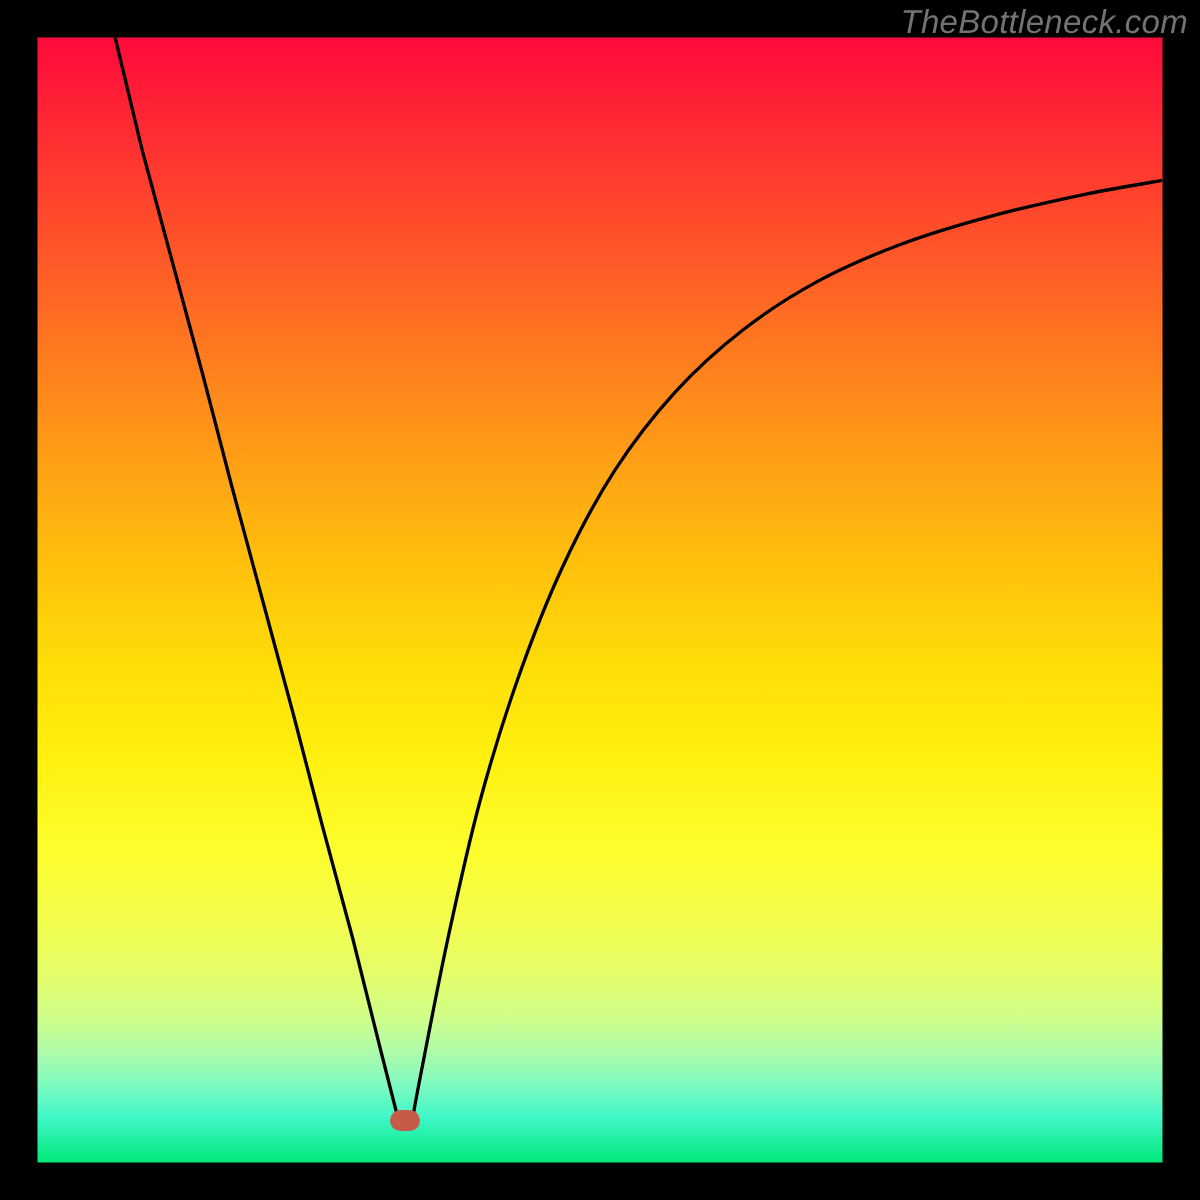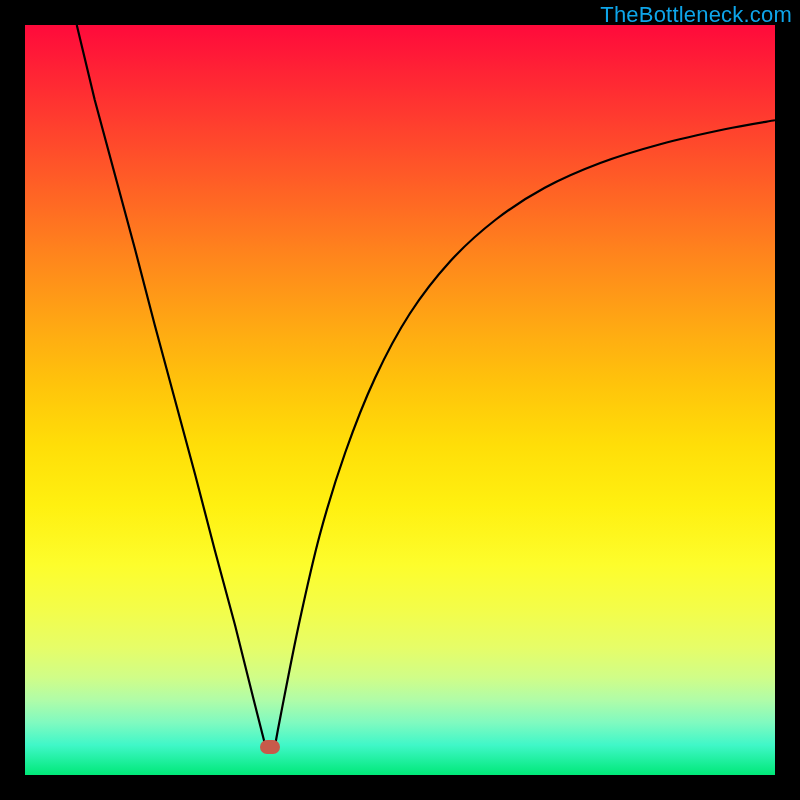--- a/index.html
+++ b/index.html
@@ -52,24 +52,25 @@
     position: absolute;
     width: 20px;
     height: 14px;
     border-radius: 7px;
     transform: translate(-50%, -50%);
   }
   .watermark {
     position: absolute;
     top: 2px;
     right: 8px;
-    color: #0ea5e9;
+    color: #737373;
     font-family: Arial, Helvetica, sans-serif;
     font-size: 22px;
     letter-spacing: 0.2px;
+    font-style: italic;
   }
 </style>
 </head>
 <body>
 
 <div class="frame">
 
   <div class="plot-area">
 
     <svg class="curve-svg" viewBox="0 0 750 750" preserveAspectRatio="none">

